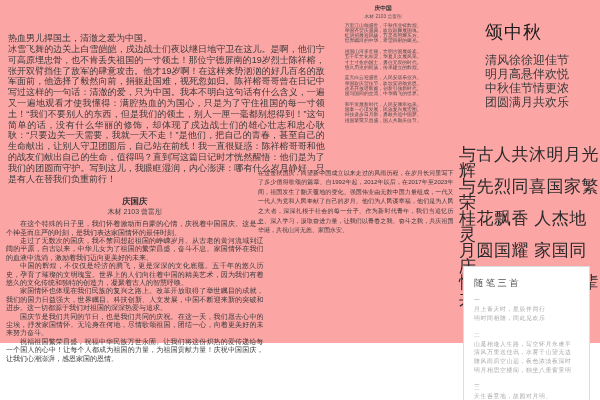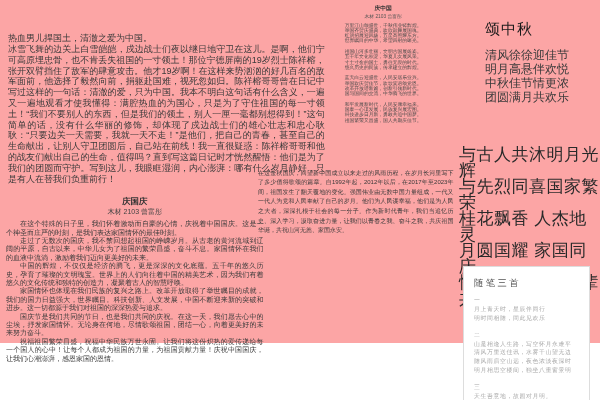--- a/index.html
+++ b/index.html
@@ -14,21 +14,21 @@
                    text-align:justify;color:#3a3a3a;}
   .frontier .first-line{margin-bottom:0;}
   
   .qzg{left:338px;top:6px;width:90px;}
   .qzg .inner{transform:scale(0.48);width:188px;text-align:center;color:#4a4a4a;
               font-size:10px;line-height:11px;}
   .qzg .p-title{font-size:12px;font-weight:bold;margin-bottom:4px;color:#333;}
   .qzg .p-author{font-size:10px;margin-bottom:8px;color:#555;}
   
   .szq{left:485px;top:20px;width:110px;}
-  .szq .t{font-size:15px;color:#1a1a1a;letter-spacing:1px;margin-bottom:9px;}
+  .szq .t{font-size:18px;color:#1a1a1a;letter-spacing:1px;margin-bottom:9px;}
   .szq .lines{font-size:12px;line-height:14px;color:#3a3a3a;}
   
   .qgq{left:6px;top:196px;width:258px;}
   .qgq .inner{transform:scale(0.7);width:368px;color:#3a3a3a;}
   .qgq .p-title{text-align:center;font-size:12px;font-weight:bold;color:#333;line-height:16px;}
   .qgq .p-author{text-align:center;font-size:10px;color:#444;line-height:14px;margin-bottom:4px;}
   .qgq .para{font-size:10px;line-height:12px;text-align:justify;text-indent:2em;}
   
   .center-essay{left:258px;top:168px;width:196px;}
   .center-essay .inner{transform:scale(0.6);width:326px;font-size:10px;line-height:16px;

